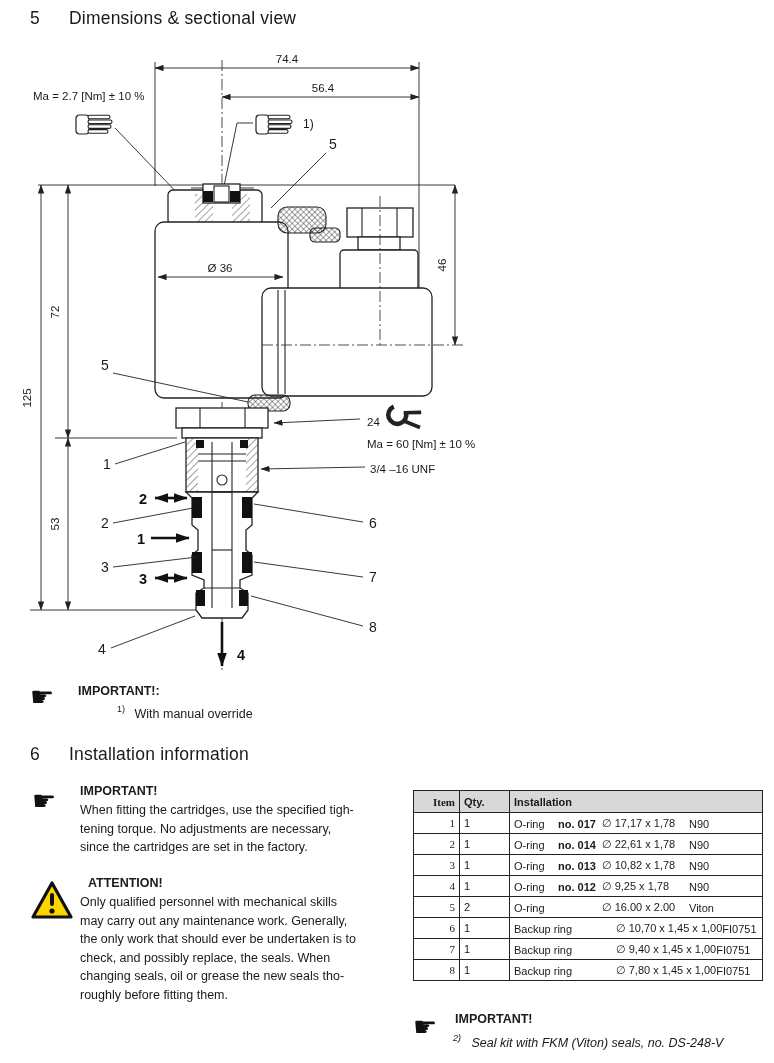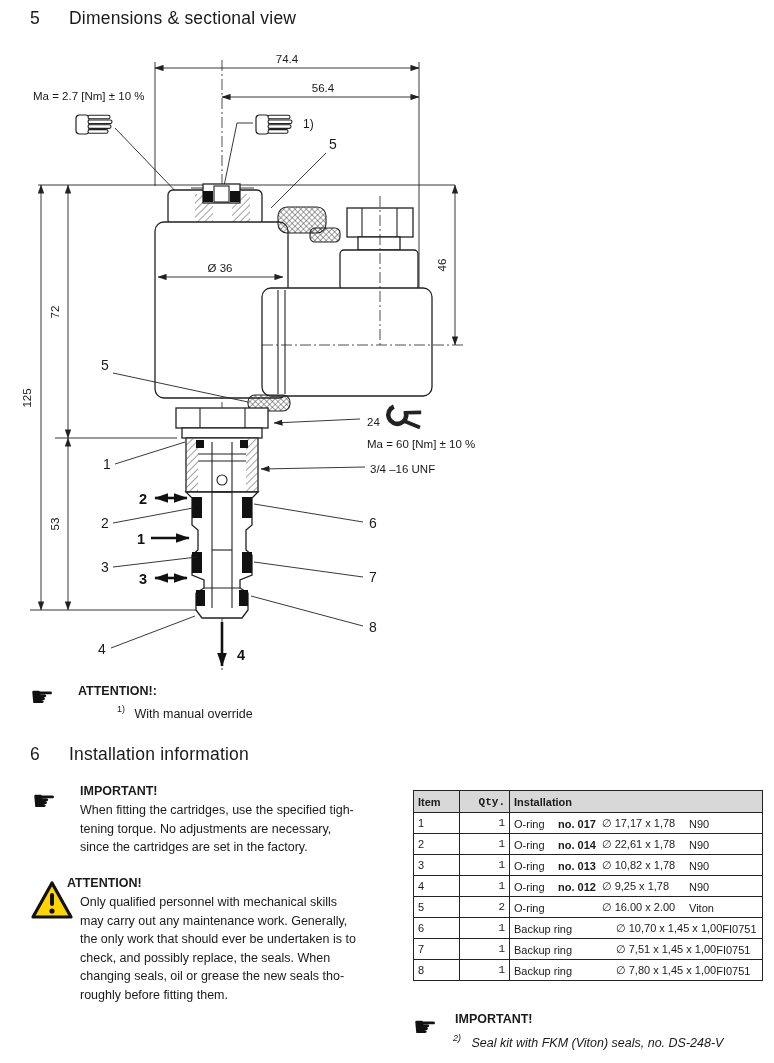--- a/index.html
+++ b/index.html
@@ -13,22 +13,22 @@
   .body-text{font-size:12.5px;line-height:18.5px;white-space:pre-line;}
   .sup{font-size:9px;vertical-align:6px;}
   .manicule{font-size:27px;line-height:27px;color:#111;}
   
   .kit-title{font-weight:bold;font-size:12.5px;}
   table.kit{border-collapse:collapse;width:350px;table-layout:fixed;}
   table.kit th,table.kit td{border:1px solid #222;font-size:11px;padding:0 4px;height:20px;
     overflow:visible;white-space:nowrap;}
   table.kit{border:1.5px solid #111;}
   table.kit th{background:#d8d8d8;font-weight:bold;height:21px;}
-  .c-item{width:44px;text-align:left;}
-  .c-qty{width:48px;text-align:right;font-family:Liberation Mono, monospace;}
+  .c-item{width:44px;text-align:right;font-family:Liberation Serif, serif;}
+  .c-qty{width:48px;text-align:left;}
   .c-desc{text-align:left;padding-left:7px;}
   .desc-flex{display:flex;align-items:flex-end;}
   .d-name{min-width:44px;}
   .d-no{min-width:44px;font-weight:bold;}
   .d-size{min-width:87px;}
   
   .dim{font:11.5px "Liberation Sans",sans-serif;fill:#1a1a1a;}
   .lab{font:12px "Liberation Sans",sans-serif;fill:#1a1a1a;}
   .co{font:14px "Liberation Sans",sans-serif;fill:#1a1a1a;}
   .cob{font:bold 14.5px "Liberation Sans",sans-serif;fill:#111;}
@@ -232,21 +232,21 @@
       <line class="boldarrow" x1="136" y1="502" x2="174" y2="502" marker-end="url(#ahb)"></line>
       <text class="cob" x="128" y="548" text-anchor="middle">3</text>
       <line class="boldarrow" x1="140" y1="542" x2="172" y2="542" marker-start="url(#ahb)" marker-end="url(#ahb)"></line>
       <line class="boldarrow" x1="207" y1="586" x2="207" y2="630" marker-end="url(#ahb)"></line>
       <text class="cob" x="222" y="624">4</text>
     </g>
   </svg>
 
   <div class="abs" style="left:30px;top:682px;width:340px;">
     <span class="abs manicule" style="left:0;top:2px;">☛</span>
-    <div class="abs note-title" style="left:48px;top:2px;">ATTENTION!:</div>
+    <div class="abs note-title" style="left:48px;top:2px;">IMPORTANT!:</div>
     <div class="abs" style="left:48px;top:22px;font-size:12.5px;margin-left:39px;">
       <span class="sup">1)</span>
       <span style="margin-left:6px;">With manual override</span>
     </div>
   </div>
 
   <div class="abs h-sec" style="top:744px;left:0;width:774px;">
     <span class="h-num">6</span>
     <span class="h-title">Installation information</span>
   </div>
@@ -258,21 +258,21 @@
 tening torque. No adjustments are necessary,
 since the cartridges are set in the factory.</div>
   </div>
 
   <div class="abs" style="left:30px;top:876px;width:360px;">
     <svg class="abs" style="left:0;top:4px;" width="44" height="40" viewBox="0 0 44 40">
       <polygon points="22,3 41,37 3,37" fill="#ffd500" stroke="#111" stroke-width="3.2" stroke-linejoin="round"></polygon>
       <rect x="20" y="13" width="4" height="13" rx="2" fill="#111"></rect>
       <circle cx="22" cy="31" r="2.6" fill="#111"></circle>
     </svg>
-    <div class="abs note-title" style="left:37px;top:0;">ATTENTION!</div>
+    <div class="abs note-title" style="left:58px;top:0;">ATTENTION!</div>
     <div class="abs body-text" style="left:50px;top:17px;width:315px;">Only qualified personnel with mechanical skills
 may carry out any maintenance work. Generally,
 the only work that should ever be undertaken is to
 check, and possibly replace, the seals. When
 changing seals, oil or grease the new seals tho-
 roughly before fitting them.</div>
   </div>
 
   <div class="abs" style="left:413px;top:781px;width:356px;">
     <table class="kit" style="margin-top:9px;">
@@ -361,21 +361,21 @@
               </span>
             </td>
         </tr>
         <tr>
           <td class="c-item">7</td>
           <td class="c-qty">1</td>
           <td class="c-desc">
               <span class="desc-flex">
                 <span class="d-name">Backup ring</span>
                 <span class="d-no"></span>
-                <span class="d-size">∅ 7,51 x 1,45 x 1,00</span>
+                <span class="d-size">∅ 9,40 x 1,45 x 1,00</span>
                 <span class="d-mat">FI0751</span>
               </span>
             </td>
         </tr>
         <tr>
           <td class="c-item">8</td>
           <td class="c-qty">1</td>
           <td class="c-desc">
               <span class="desc-flex">
                 <span class="d-name">Backup ring</span>

